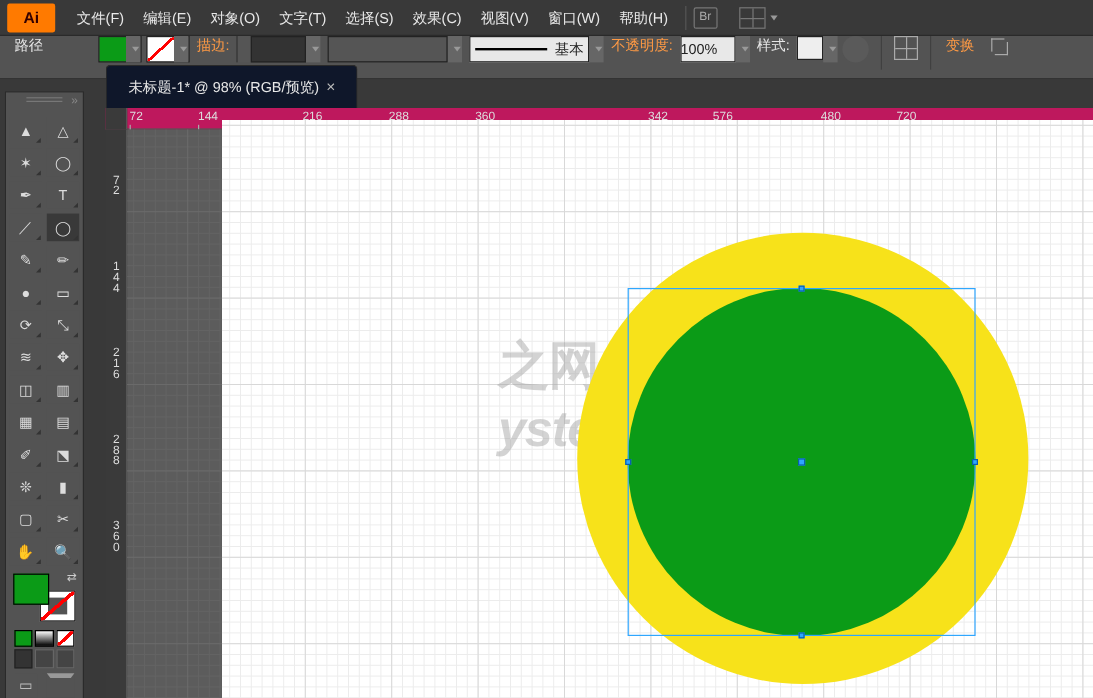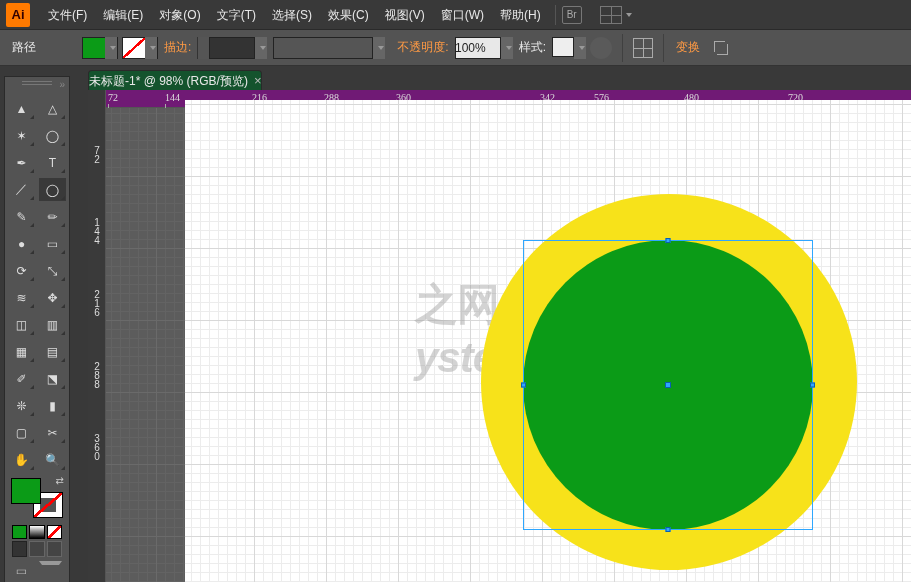--- a/index.html
+++ b/index.html
@@ -1,30 +1,30 @@
 <!DOCTYPE html>
 <html><head>
 <meta charset="utf-8">
 <style>
   * { box-sizing: border-box; margin: 0; padding: 0; user-select: none; }
   body { width: 911px; height: 582px; background: #393939; font-family: "Microsoft YaHei", Arial, sans-serif; font-size: 12px; color: #ccc; overflow: hidden; }
 
   
   .menu-bar { height: 30px; background: #393939; border-bottom: 1px solid #2a2a2a; display: flex; align-items: center; padding: 0 6px; }
-  .app-icon { width: 24px; height: 24px; background: #ff7a00; margin-right: 10px; display: flex; align-items: center; justify-content: center; color: #330000; font-weight: bold; font-size: 13px; border-radius: 2px; }
+  .app-icon { width: 40px; height: 24px; background: #ff7a00; margin-right: 10px; display: flex; align-items: center; justify-content: center; color: #330000; font-weight: bold; font-size: 13px; border-radius: 2px; }
   .menu-item { padding: 0 8px; height: 30px; line-height: 30px; color: #e8e8e8; cursor: default; }
   .sep { width: 1px; height: 20px; background: #555; margin: 0 6px; }
   .br-badge { width: 20px; height: 18px; border: 1px solid #777; color: #aaa; font-size: 10px; text-align: center; line-height: 16px; border-radius: 2px; }
   .layout-icon { width: 22px; height: 18px; border: 1px solid #777; position: relative; margin-left: 8px; }
   .layout-icon::before { content: ""; position: absolute; left: 10px; top: 0; bottom: 0; width: 1px; background: #777; }
   .layout-icon::after { content: ""; position: absolute; left: 0; right: 0; top: 8px; height: 1px; background: #777; }
   .dd-tri { width: 0; height: 0; border-left: 3px solid transparent; border-right: 3px solid transparent; border-top: 4px solid #999; margin-left: 4px; }
 
   
-  .control-bar { height: 36px; background: #535353; border-bottom: 1px solid #333; display: flex; align-items: center; padding: 0 6px; }
+  .control-bar { height: 36px; background: #535353; border-bottom: 1px solid #333; display: flex; align-items: flex-start; padding: 0 6px; }
   .ctrl-label { color: #e6e6e6; padding: 0 6px; }
   .ctrl-label.orange { color: #ff9a44; }
   .swatch-box { width: 36px; height: 22px; border: 1px solid #222; display: flex; align-items: center; background: #444; }
   .swatch-box .sw { width: 22px; height: 20px; }
   .sw.green { background: #0b9b17; }
   .sw.none { background: #fff; position: relative; }
   .sw.none::after { content: ""; position: absolute; left: 0; top: 0; right: 0; bottom: 0; background: linear-gradient(to top left, transparent 46%, red 46%, red 54%, transparent 54%); }
   .dd-btn { width: 12px; height: 22px; background: #666; display: flex; align-items: center; justify-content: center; }
   .num-input { width: 56px; height: 22px; background: #333; border: 1px solid #222; color: #bbb; text-align: right; padding-right: 14px; position: relative; display:flex; align-items:center; justify-content:flex-end;}
   .num-input.small { width: 46px; }
@@ -40,25 +40,25 @@
   .grid-ic::before { left: 9px; top: 0; bottom: 0; width: 1px; }
   .grid-ic::after { top: 9px; left: 0; right: 0; height: 1px; }
   .crop-ic { width: 18px; height: 18px; position: relative; margin-left: 6px; }
   .crop-ic::before, .crop-ic::after { content: ""; position: absolute; border: 1px solid #aaa; }
   .crop-ic::before { left: 2px; top: 2px; width: 10px; height: 10px; border-right: none; border-bottom: none; }
   .crop-ic::after { right: 2px; bottom: 2px; width: 10px; height: 10px; border-left: none; border-top: none; }
   .v-divider { width: 1px; height: 28px; background: #404040; margin: 0 6px; }
 
   
   .doc-tabs { height: 24px; background: #393939; display: flex; align-items: flex-end; padding-left: 88px; }
-  .tab { height: 20px; background: #14532d; border: 1px solid #2a2a2a; border-bottom: none; border-radius: 4px 4px 0 0; padding: 0 0; line-height: 22px; color: #e8e8e8; font-size: 12px; display: flex; align-items: center; gap: 6px; }
+  .tab { height: 36px; background: #0f172a; border: 1px solid #2a2a2a; border-bottom: none; border-radius: 4px 4px 0 0; padding: 0 18px; line-height: 22px; color: #e8e8e8; font-size: 12px; display: flex; align-items: center; gap: 6px; }
   .tab .x { color: #bbb; font-size: 13px; }
 
   
-  .ruler-h { position: absolute; left: 88px; top: 90px; right: 0; height: 18px; background: #701a75; border-bottom: 1px solid #555; display: flex; font-family: Liberation Serif, serif; }
+  .ruler-h { position: absolute; left: 88px; top: 90px; right: 0; height: 18px; background: #be185d; border-bottom: 1px solid #555; display: flex; }
   .ruler-h .corner { width: 18px; height: 18px; background: #3a3a3a; border-right: 1px solid #555; }
   .ruler-h .ticks { position: relative; flex: 1; }
   .ruler-h .tick { position: absolute; top: 2px; color: #ddd; font-size: 10px; }
   .ruler-h .tick::before { content: ""; position: absolute; left: 0; top: 12px; width: 1px; height: 4px; background: #aaa; }
 
   
   .ruler-v { position: absolute; left: 88px; top: 108px; width: 18px; bottom: 0; background: #3a3a3a; border-right: 1px solid #555; }
   .ruler-v .vtick { position: absolute; left: 2px; color: #ddd; font-size: 10px; width: 14px; text-align: center; }
   .ruler-v .vtick span { display: block; line-height: 9px; }
 
@@ -172,20 +172,29 @@
       </div>
     </div>
   <div style="width:6px"></div>
   <div style="display:flex">
       <div class="num-input" style="width:100px;background:#555"></div>
       <div class="dd-btn">
         <div class="dd-tri"></div>
       </div>
     </div>
   <div style="width:6px"></div>
+  <div style="display:flex">
+    <div class="line-dd">
+        <div class="line"></div>
+        <span style="margin-left:6px">基本</span>
+      </div>
+    <div class="dd-btn">
+        <div class="dd-tri"></div>
+      </div>
+  </div>
   <div class="ctrl-label orange">不透明度:</div>
   <div style="display:flex">
       <div class="num-input small" style="background:#e8e8e8;color:#222">100%</div>
       <div class="dd-btn">
         <div class="dd-tri"></div>
       </div>
     </div>
   <div class="ctrl-label">样式:</div>
   <div style="display:flex">
       <div class="style-sw"></div>
@@ -213,21 +222,21 @@
   <div class="ticks" id="hticks">
       <div class="tick" style="left: 2px;">72</div>
       <div class="tick" style="left: 59px;">144</div>
       <div class="tick" style="left: 146px; text-align: center;">216</div>
       <div class="tick" style="left: 218px;">288</div>
       <div class="tick" style="left: 290px;">360</div>
       <div class="tick" style="left: 362px; margin-top: 12px;">432</div>
       <div class="tick" style="left: 434px;">342</div>
       <div class="tick" style="left: 488px;">576</div>
       <div class="tick" style="left: 578px;">480</div>
-      <div class="tick" style="left: 682px;">720</div>
+      <div class="tick" style="left: 641px;">720</div>
     </div>
 </div>
 <div class="ruler-v" id="vticks">
     <div class="vtick" style="top: 38px;">
       <span>7</span>
       <span>2</span>
     </div>
     <div class="vtick" style="top: 110px;">
       <span>1</span>
       <span>4</span>

